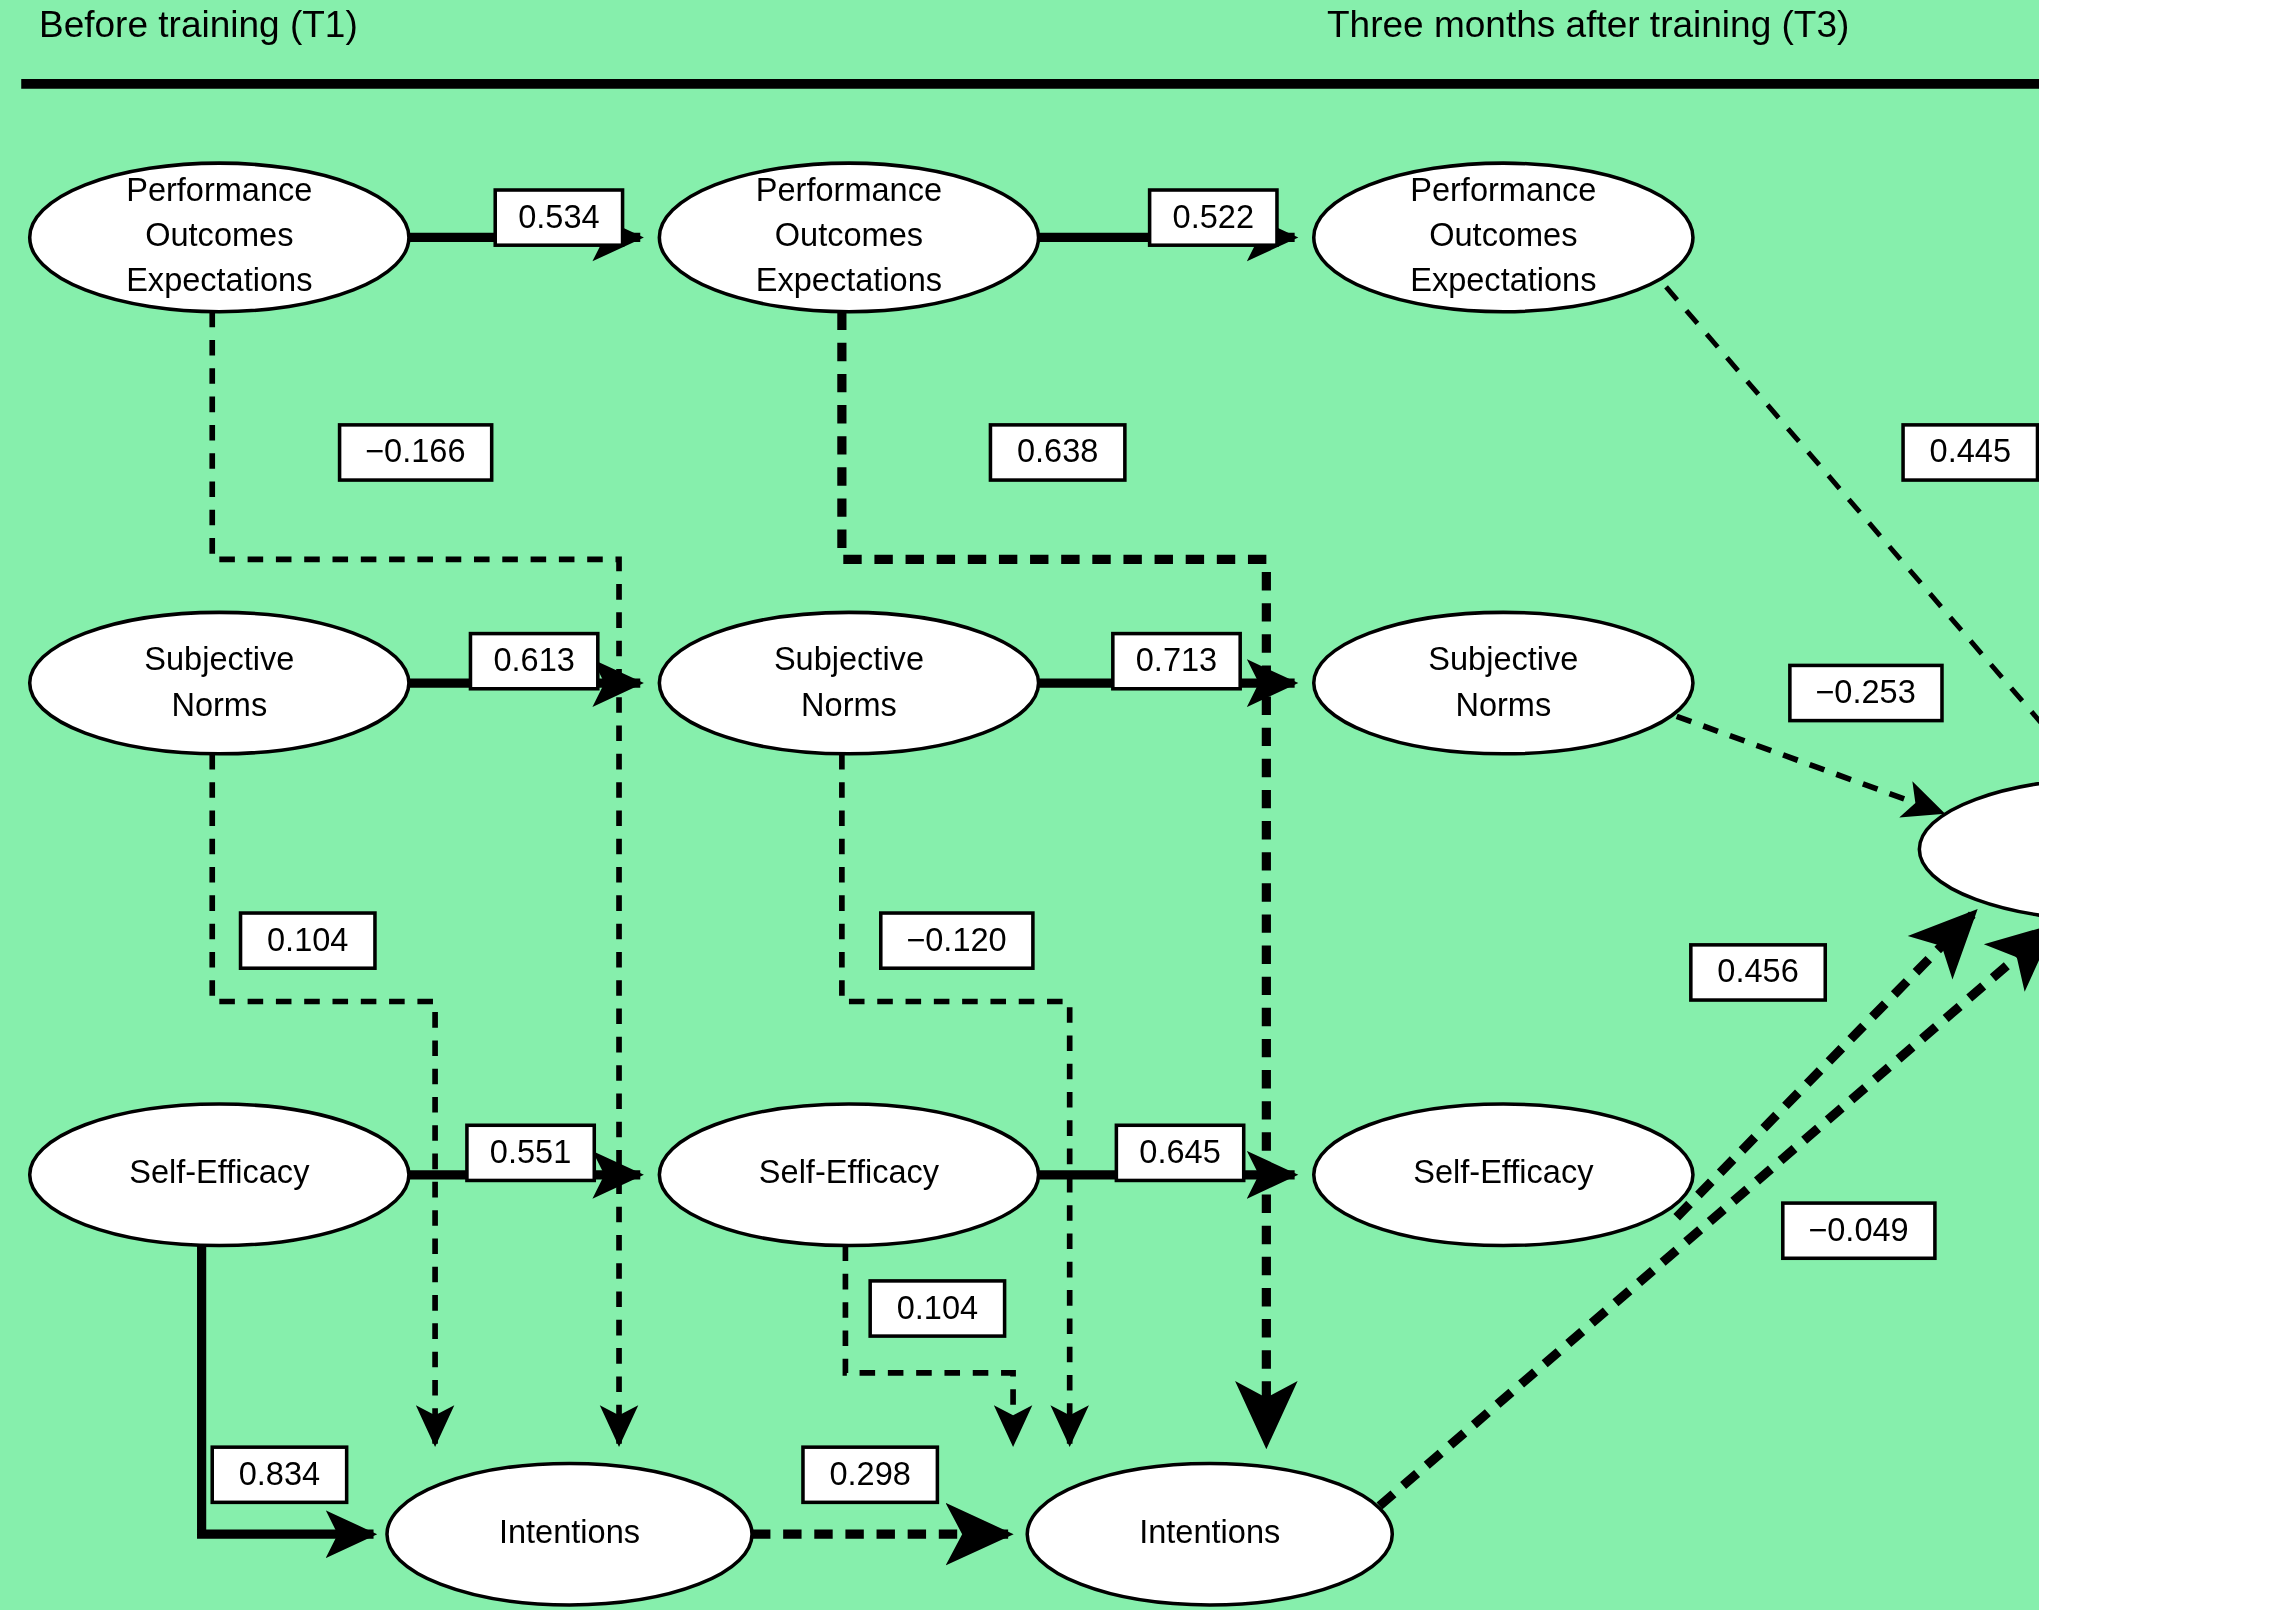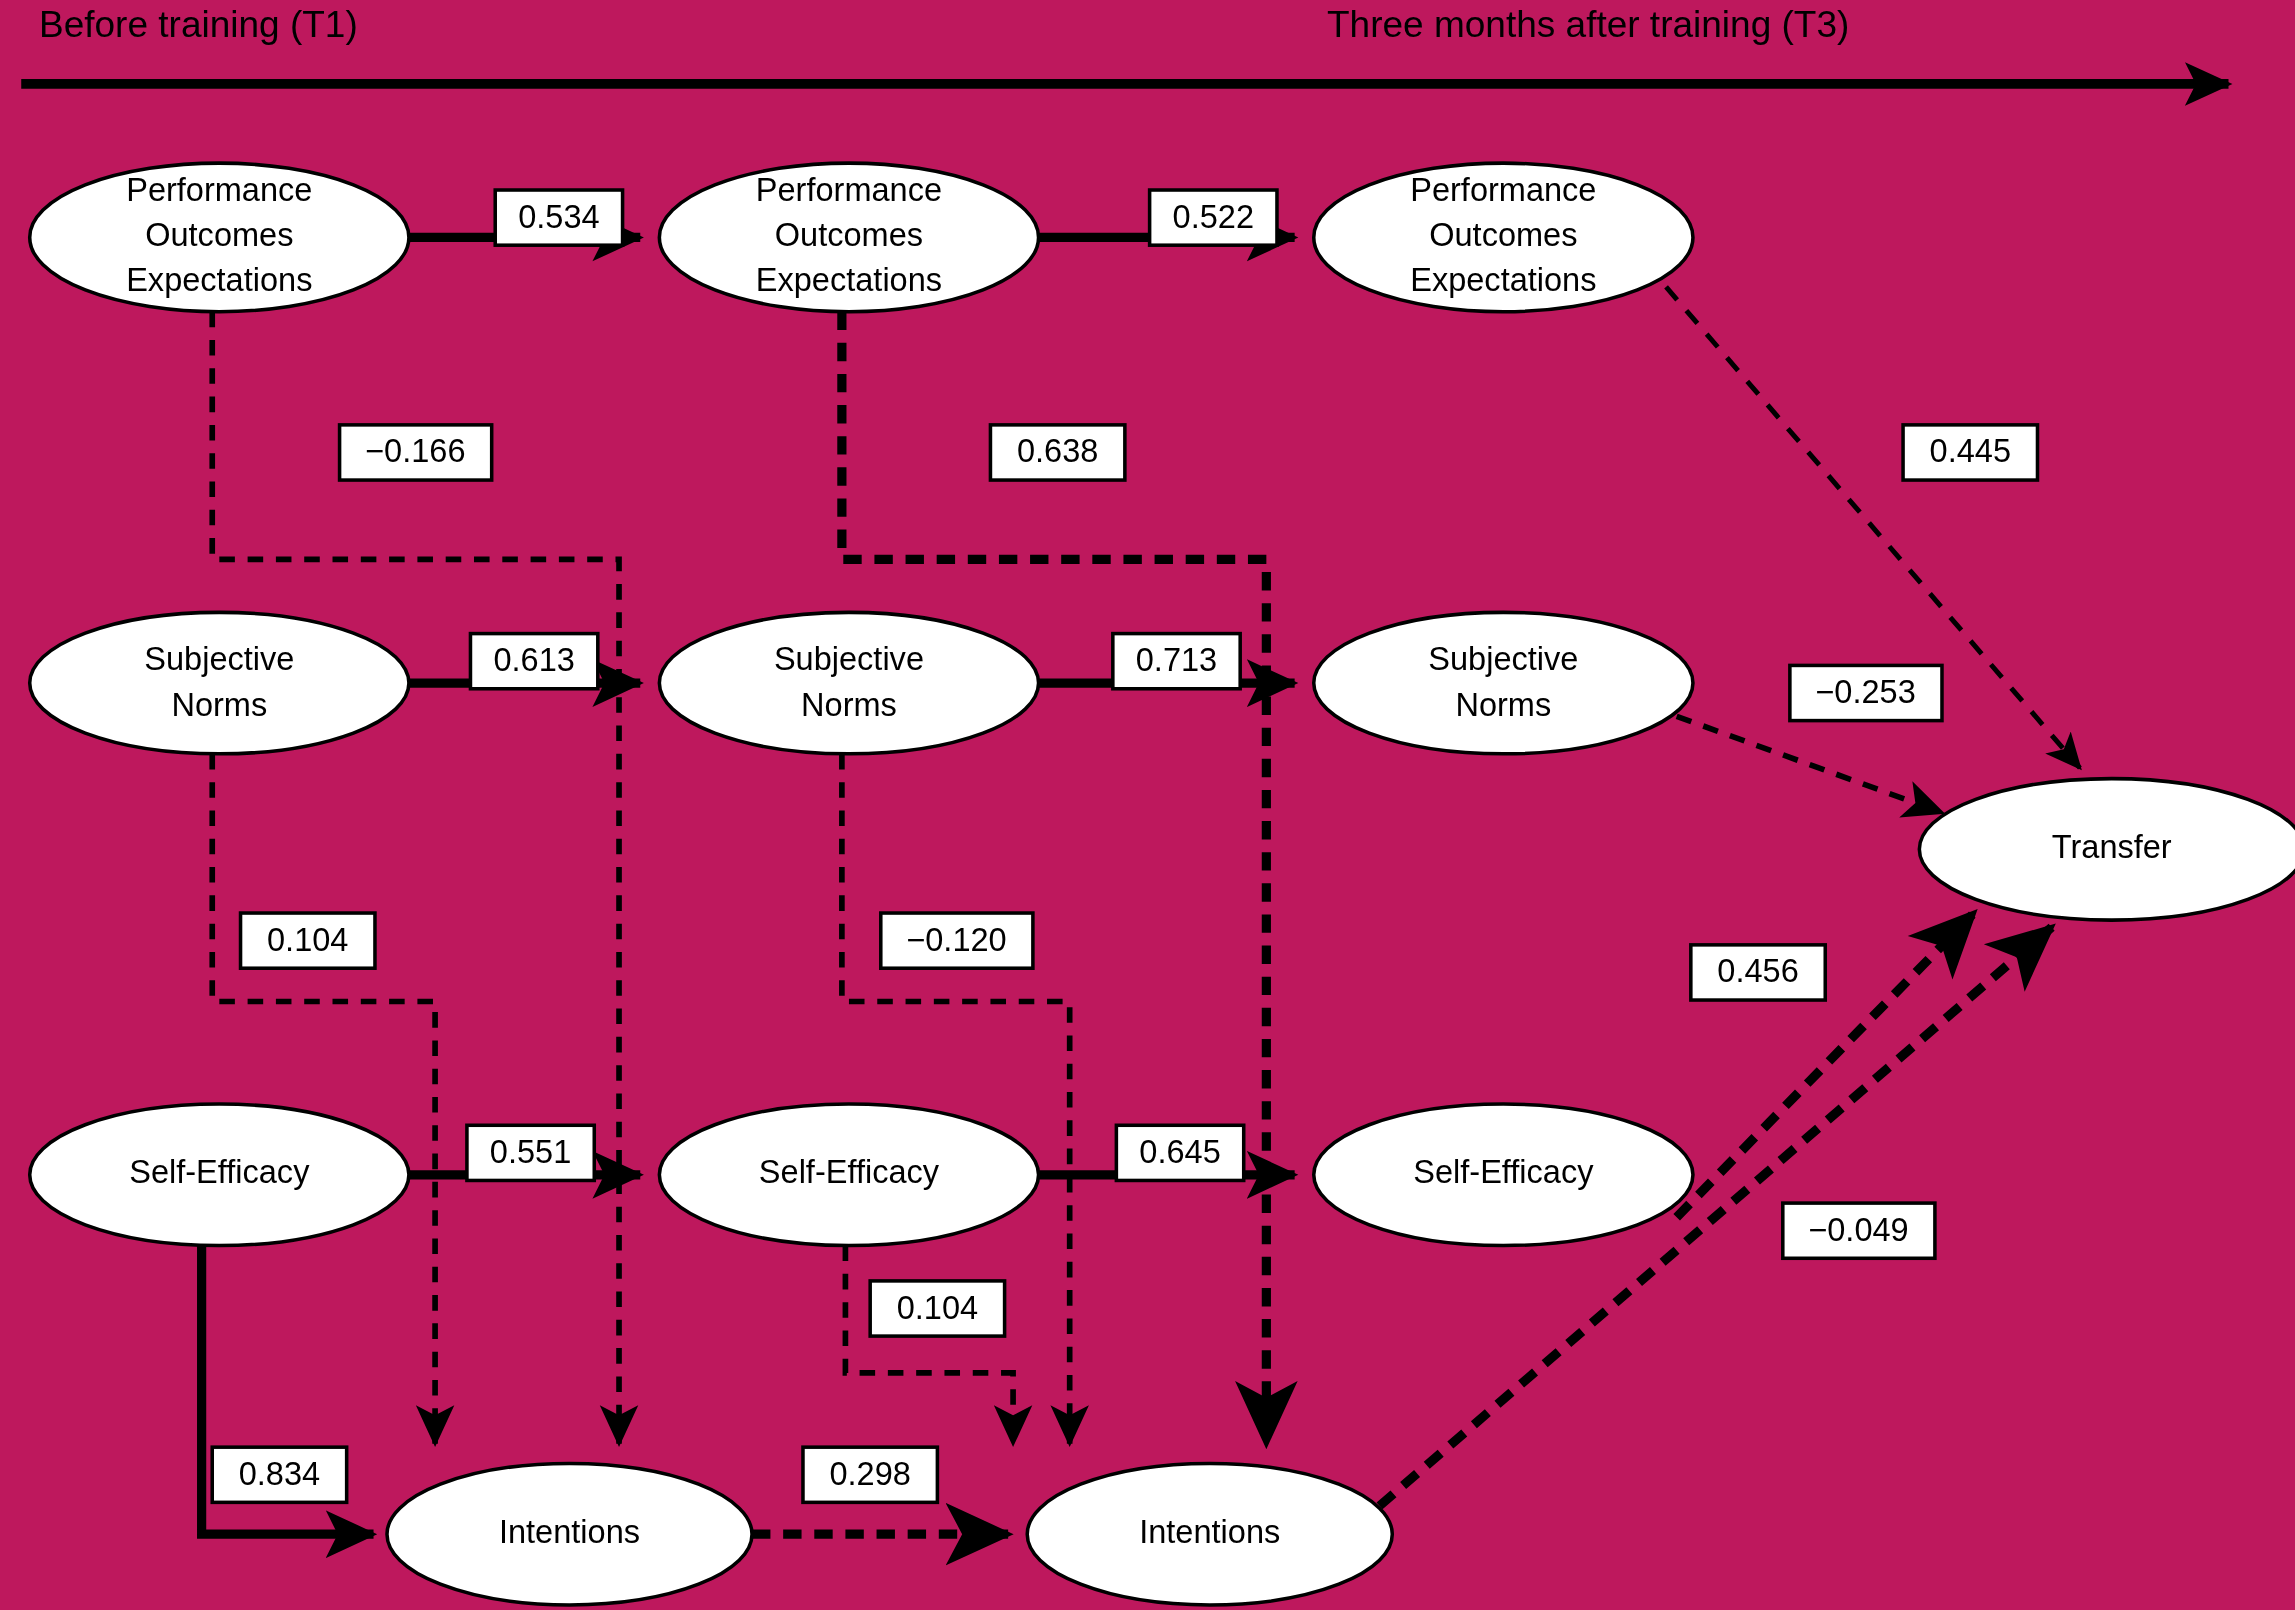--- a/index.html
+++ b/index.html
@@ -2,23 +2,23 @@
 <html style="font-size:11.3px"><head>
 <meta charset="utf-8">
 <style>
   html, body {
     margin: 0;
     padding: 0;
     background: #ffffff;
   }
   #page {
     position: relative;
-    width: 2295px;
+    width: 2039px;
     height: 1611px;
-    background: #be185d;
+    background: #86efac;
     font-family: "Liberation Sans", sans-serif;
     overflow: hidden;
   }
   .timeline-label {
     position: absolute;
     font-family: "Liberation Sans", sans-serif;
     font-size: 37px;
     color: #000000;
     white-space: nowrap;
     line-height: 1;

